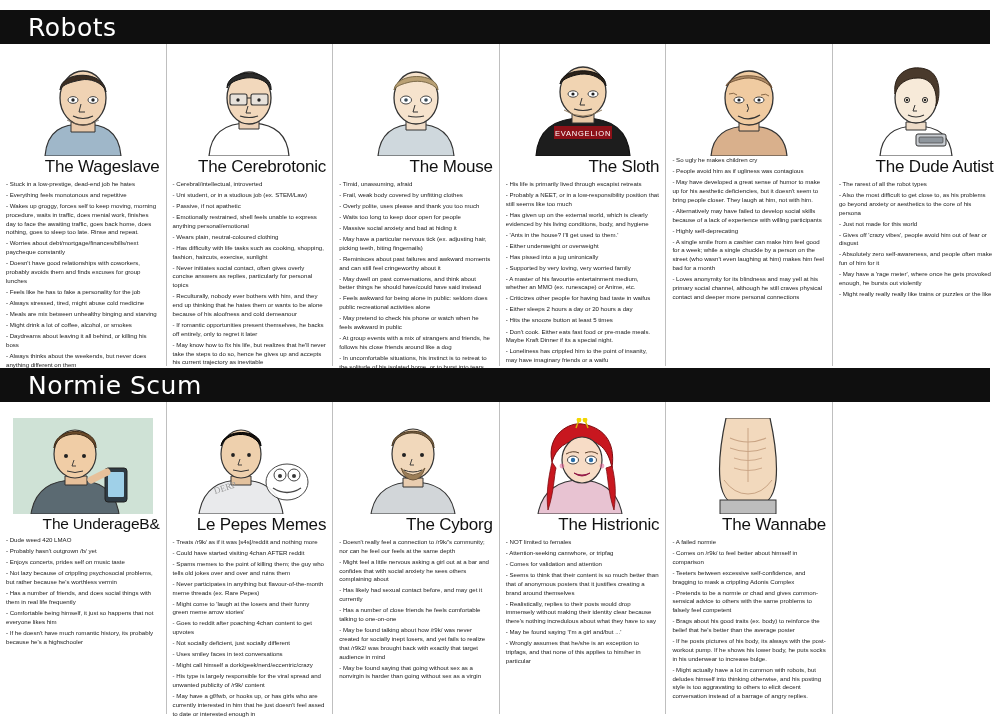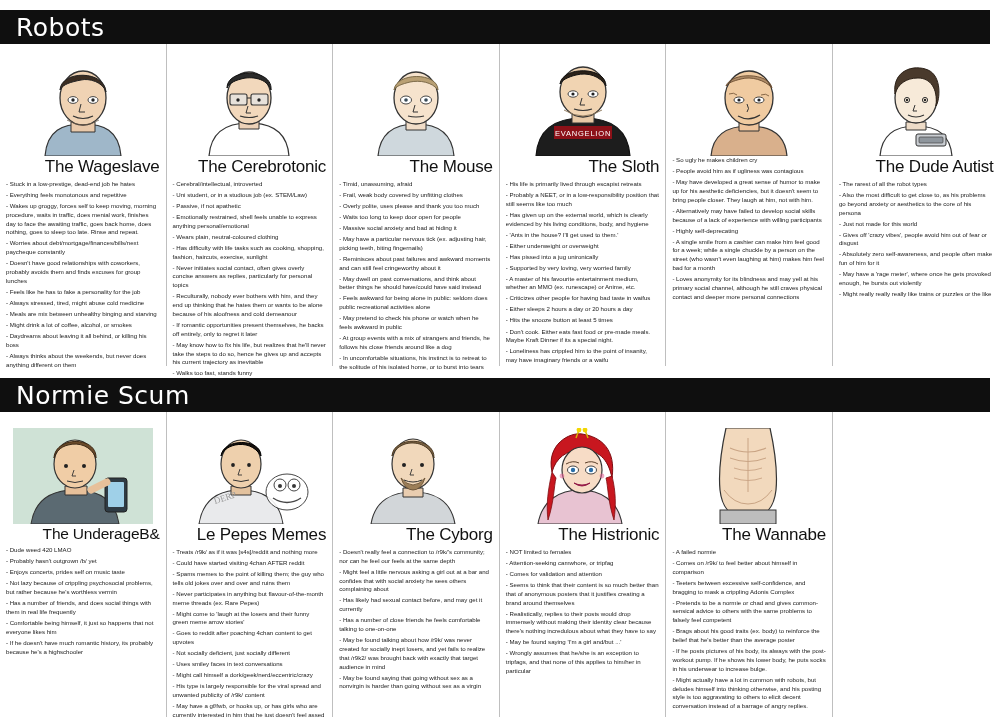--- a/index.html
+++ b/index.html
@@ -28,21 +28,21 @@
     color: #ffffff;
     height: 34px;
     box-sizing: border-box;
     display: flex;
     align-items: center;
   }
   .banner .banner-title {
     font-size: 25px;
     font-weight: 400;
     letter-spacing: 0.5px;
-    padding-left: 16px;
+    padding-left: 28px;
     font-family: "DejaVu Sans", sans-serif;
     line-height: 1;
   }
   .banner::after {
     content: "";
     position: absolute;
     right: 0; top: 0; bottom: 0;
     width: 10px;
     background: #ffffff;
   }
@@ -93,21 +93,21 @@
     padding: 0;
   }
   ul.bullets li {
     font-size: 6.1px;
     line-height: 1.45;
     margin-bottom: 2.2px;
     text-align: left;
     color: #1a1a1a;
     font-family: "Liberation Sans", sans-serif;
   }
-  .sec2 { margin-top: 12px; }
+  .sec2 { margin-top: 2px; }
 </style>
 </head>
 <body>
 
 <div class="page">
 
   <div class="top-strip"></div>
 
   <div class="banner">
     <span class="banner-title">Robots</span>

